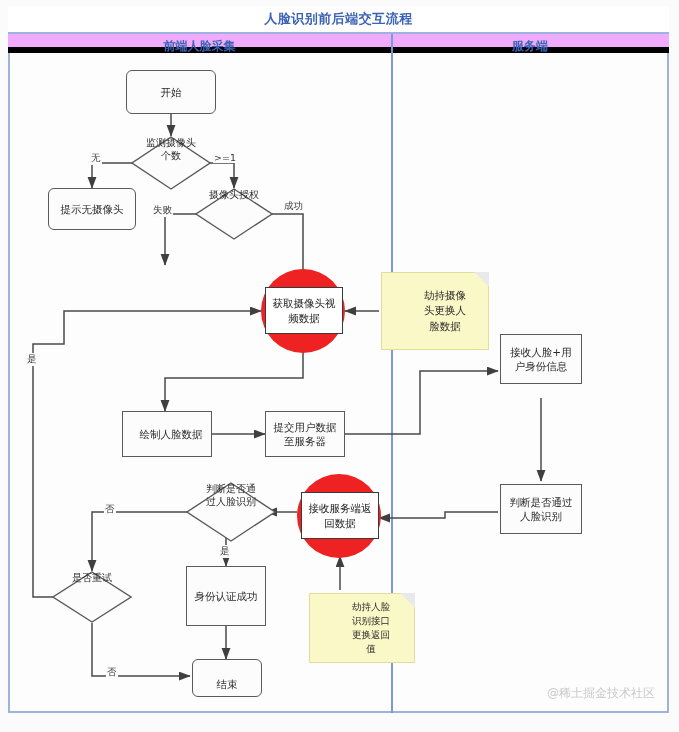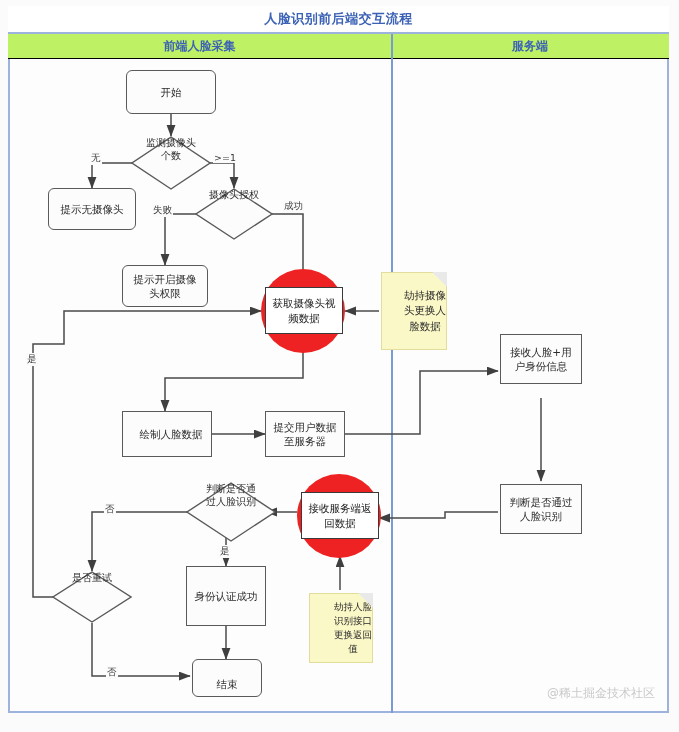--- a/index.html
+++ b/index.html
@@ -5,44 +5,44 @@
   html,body{margin:0;padding:0;background:#fafafa;}
   body{font-family:"DejaVu Sans","Liberation Sans",sans-serif;}
   #stage{position:relative;width:679px;height:732px;background:#fbfbfb;overflow:hidden;}
 
   .frame{position:absolute;left:8px;top:6px;width:661px;height:707px;
          border:2px solid #9db3dd;background:#fdfdfd;box-sizing:border-box;}
   .title-row{position:absolute;left:8px;top:6px;width:661px;height:28px;
              border-bottom:2px solid #9db3dd;box-sizing:border-box;
              display:flex;align-items:center;justify-content:center;background:#ffffff;}
   .title-row span{color:#3b62b5;font-weight:bold;font-size:13px;letter-spacing:.5px;}
-  .lane-row{position:absolute;left:8px;top:34px;width:661px;height:25px;
-            border-bottom:1px solid #000000;box-sizing:border-box;background:#bef264;}
+  .lane-row{position:absolute;left:8px;top:34px;width:661px;height:19px;
+            border-bottom:6px solid #000000;box-sizing:border-box;background:#f0abfc;}
   .lane-hdr{position:absolute;top:0;height:25px;display:flex;align-items:center;justify-content:center;}
   .lane-hdr span{color:#3b62b5;font-weight:bold;font-size:12px;}
   .lane-a{left:0;width:383px;}
   .lane-b{left:383px;width:276px;border-left:2px solid #7a9ad6;box-sizing:border-box;}
   .divider{position:absolute;left:391px;top:34px;width:2px;height:679px;background:#7a9ad6;}
 
   .svg-layer{position:absolute;left:0;top:0;width:679px;height:732px;}
 
   .node{position:absolute;box-sizing:border-box;display:flex;align-items:center;
         justify-content:center;text-align:center;background:#fcfcfc;
         border:1.5px solid #5a5a5a;color:#2b2b2b;font-size:10.5px;line-height:1.35;}
   .rounded{border-radius:6px;}
   .diamond-wrap{position:absolute;display:flex;justify-content:center;}
   .diamond-wrap .dlabel{position:relative;z-index:2;font-size:10px;line-height:1.3;
         text-align:center;color:#2b2b2b;}
   .red-circle{position:absolute;border-radius:50%;background:#ee2222;}
   .redbox{position:absolute;background:#ffffff;border:1.5px solid #3a3a3a;
           display:flex;align-items:center;justify-content:center;text-align:center;
           font-size:10.5px;line-height:1.35;color:#222;}
   .note{position:absolute;background:#fbf8c8;border:1px solid #e3dc9a;
-        display:flex;align-items:center;justify-content:flex-end;text-align:center;
-        font-size:10.5px;line-height:1.45;color:#2b2b2b;}
+        display:flex;align-items:center;justify-content:flex-start;text-align:center;
+        font-size:10.5px;line-height:1.45;color:#2b2b2b;padding-left:42px;}
   .note .fold{position:absolute;right:-1px;top:-1px;width:14px;height:14px;
         background:#e9e9e9;border-left:1px solid #cfcfcf;border-bottom:1px solid #cfcfcf;
         clip-path:polygon(0 0,100% 100%,100% 0);}
   .edge-label{position:absolute;font-size:9.5px;color:#3a3a3a;background:#fbfbfb;
         padding:0 1px;white-space:nowrap;}
   .watermark{position:absolute;right:24px;bottom:30px;color:#c9c9c9;font-size:12px;}
 </style>
 </head>
 <body>
 
@@ -130,24 +130,20 @@
     <span style="white-space:pre-line;">提示无摄像头</span>
   </div>
 
   <div class="diamond-wrap" style="left:195px;top:188px;width:78px;height:52px;">
     <svg width="78" height="52" style="position:absolute;left:0;top:0;">
       <polygon points="39,1 77,26 39,51 1,26" fill="#fcfcfc" stroke="#5a5a5a" stroke-width="1.4"></polygon>
     </svg>
     <span class="dlabel" style="white-space:pre-line;">摄像头授权</span>
   </div>
 
-  <div class="node rounded" style="left:122px;top:265px;width:86px;height:42px;">
-    <span style="white-space:pre-line;">提示开启摄像
-头权限</span>
-  </div>
 
   <div class="red-circle" style="left:261px;top:269px;width:84px;height:84px;"></div>
   <div class="redbox" style="left:265px;top:287px;width:76px;height:45px;">
     <span style="white-space:pre-line;">获取摄像头视
 频数据</span>
   </div>
 
   <div class="note" style="left:381px;top:272px;width:64px;height:76px;">
     <span class="fold"></span>
     <span style="white-space:pre-line;">劫持摄像

